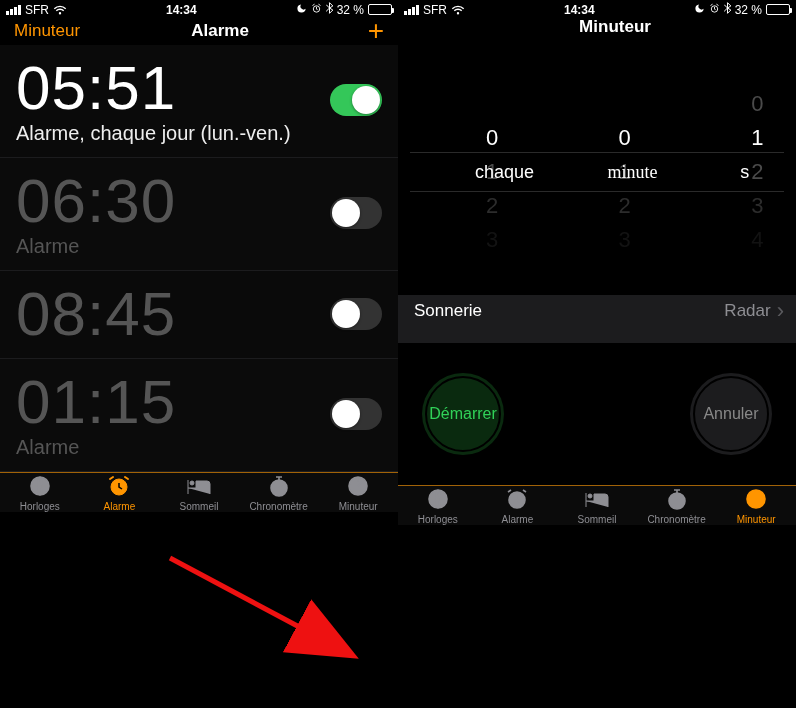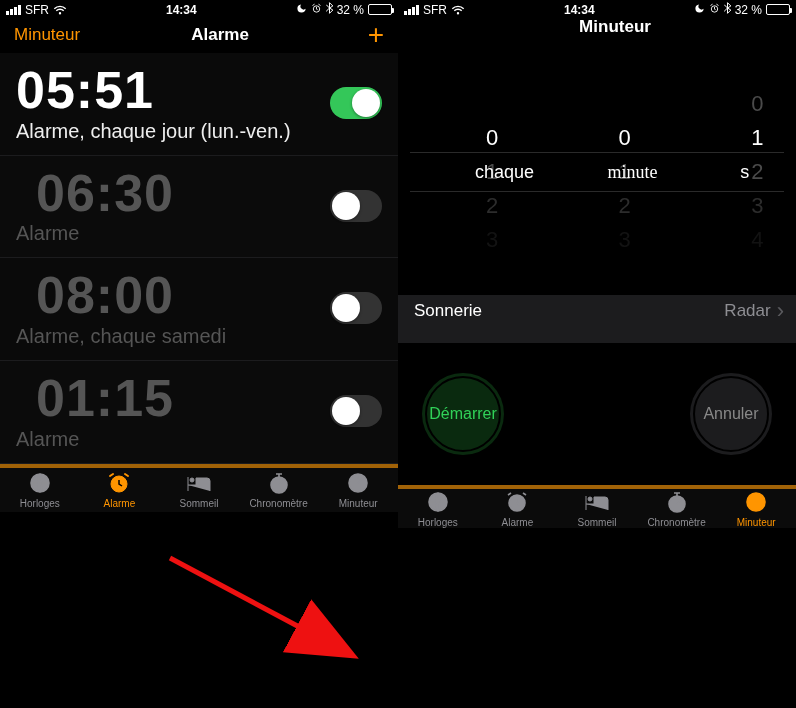--- a/index.html
+++ b/index.html
@@ -64,22 +64,22 @@
   .alarm-row {
     border-bottom: 1px solid #1c1c1e;
     padding: 10px 16px 12px;
     display: flex;
     align-items: center;
     justify-content: space-between;
     background: #0b0b0b;
   }
   .alarm-row:nth-child(odd){ background:#0a0a0a; }
   .alarm-info { display:flex; flex-direction:column; }
-  .alarm-time { font-size: 52px; font-weight: 700; letter-spacing: 1px; line-height: 1.05; }
-  .alarm-time.off { color: #555; margin-left: 20px; }
+  .alarm-time { font-size: 62px; font-weight: 400; letter-spacing: 1px; line-height: 1.05; }
+  .alarm-time.off { color: #555; }
   .alarm-time.on { color: #fff; }
   .alarm-label { font-size: 20px; margin-top: 2px; }
   .alarm-label.off { color: #555; }
   .alarm-label.on { color: #eee; }
 
   
   .switch {
     width: 52px; height: 32px; border-radius: 16px; position: relative;
   }
   .switch.on { background: #34c759; }
@@ -147,21 +147,21 @@
   }
   .btn-cancel { background:#1c1c1e; color:#888; }
   .btn-cancel::before { border-color:#000; background:#1c1c1e; }
   .btn-cancel span{ position:relative; z-index:1; }
   .btn-start { background:#0a2a0f; color:#30d158; }
   .btn-start::before { border-color:#000; background:#0a2a0f; }
   .btn-start span{ position:relative; z-index:1; }
 
   
   .tab-bar {
-    height:58px; border-top:4px solid #a16207;
+    height:58px; border-top:1px solid #a16207;
     display:flex; background:#0b0b0b;
   }
   .tab {
     flex:1; display:flex; flex-direction:column; align-items:center; justify-content:center;
     gap:2px;
   }
   .tab-icon { width:26px; height:26px; display:flex; align-items:center; justify-content:center; }
   .tab-label { font-size:10px; }
   .tab.inactive .tab-label { color:#8e8e93; }
   .tab.active .tab-label { color:#ff9500; }
@@ -242,22 +242,21 @@
         <div class="alarm-info">
           <div class="alarm-time off">06:30</div>
           <div class="alarm-label off">Alarme</div>
         </div>
         <div class="switch off">
             <div class="knob"></div>
           </div>
       </div>
       <div class="alarm-row">
         <div class="alarm-info">
-          <div class="alarm-time off">08:00</div>
-          <div class="alarm-label off">Alarme, chaque samedi</div>
+          <div class="alarm-time off">08:45</div>
         </div>
         <div class="switch off">
             <div class="knob"></div>
           </div>
       </div>
       <div class="alarm-row">
         <div class="alarm-info">
           <div class="alarm-time off">01:15</div>
           <div class="alarm-label off">Alarme</div>
         </div>

